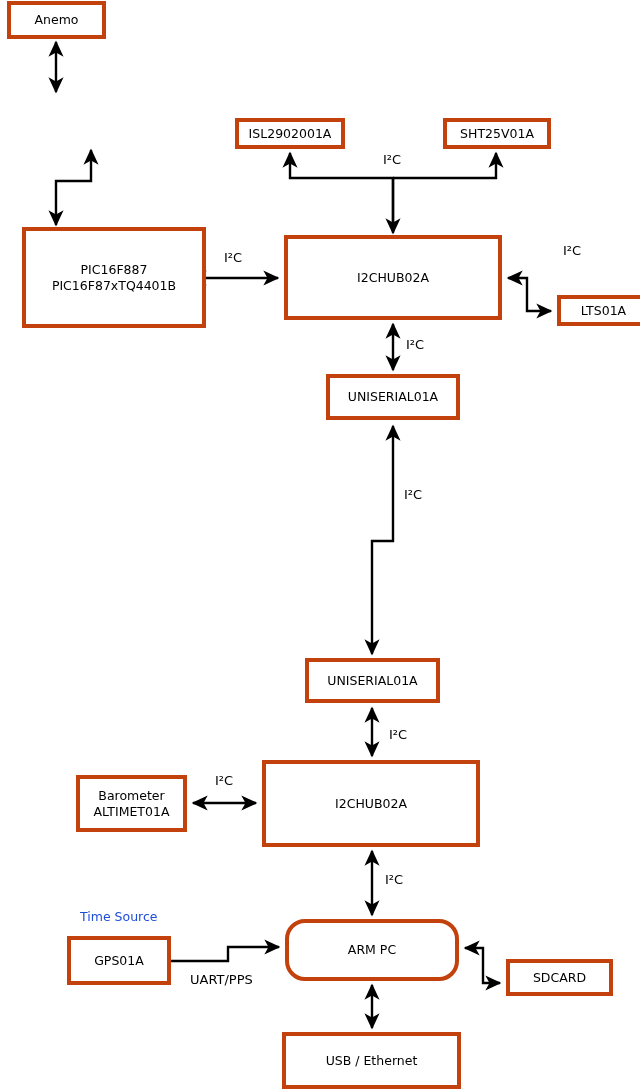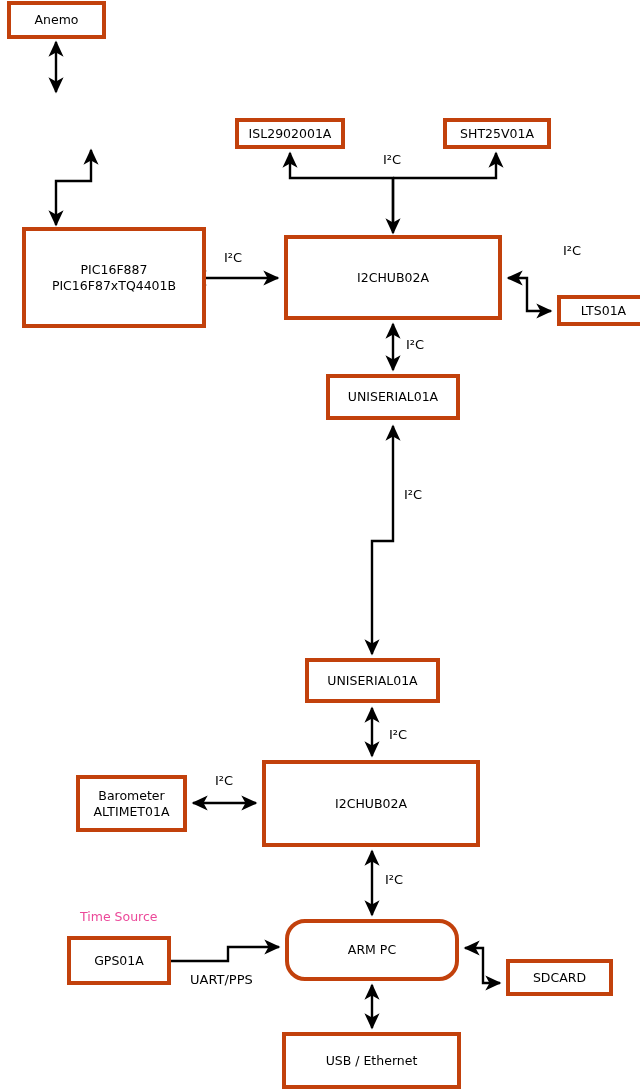--- a/index.html
+++ b/index.html
@@ -41,21 +41,21 @@
     position: absolute;
     font-size: 13px;
     color: #000000;
     white-space: nowrap;
     z-index: 3;
     background: transparent;
   }
   .free-label {
     position: absolute;
     font-size: 12.5px;
-    color: #ec4899;
+    color: #1d4ed8;
     white-space: nowrap;
     z-index: 3;
   }
 </style>
 </head>
 <body>
 
 <div id="diagram-root" style="background: rgb(255, 255, 255);">
 
   <svg id="wires" viewBox="0 0 640 1089" xmlns="http://www.w3.org/2000/svg">

